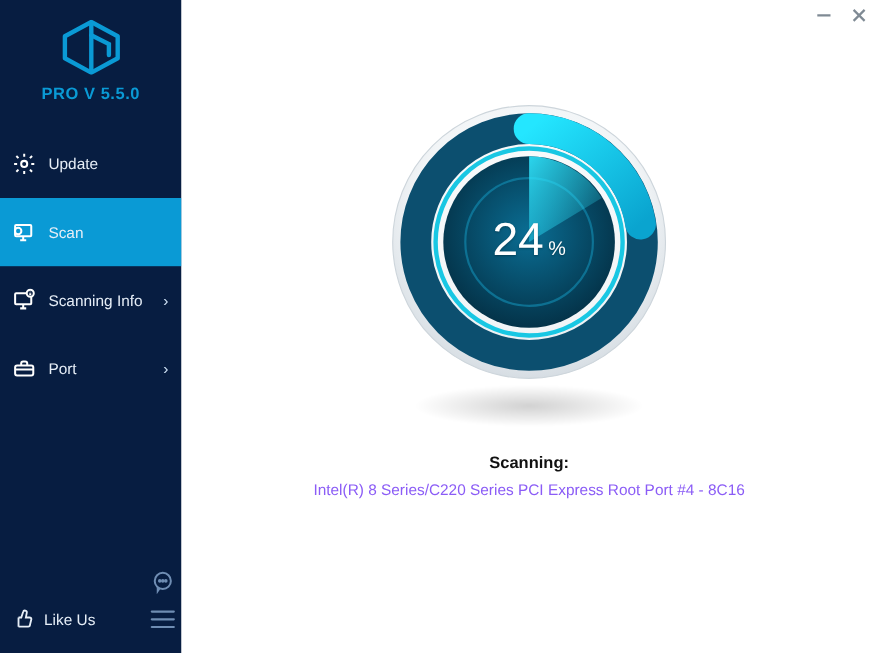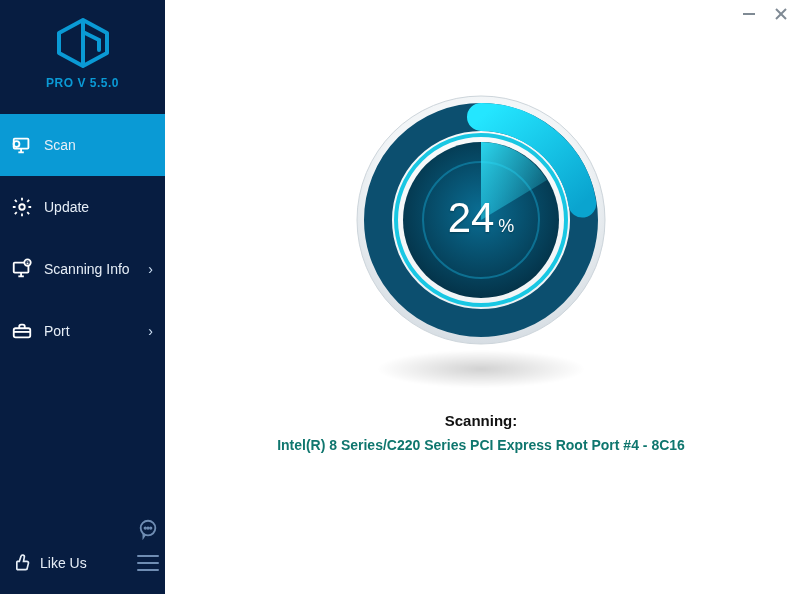--- a/index.html
+++ b/index.html
@@ -21,21 +21,21 @@
   .brand-logo { display: inline-block; }
   .brand-name {
     font-size: 24px;
     font-style: italic;
     font-weight: 600;
     color: #e6eef7;
     margin-top: 2px;
   }
   .brand-version {
     color: #0a9ad5;
-    font-size: 12px;
+    font-size: 15px;
     font-weight: 700;
     margin-top: 4px;
     letter-spacing: .5px;
   }
 
   .nav { margin-top: 14px; flex: 1; }
   .nav-item {
     display: flex;
     align-items: center;
     height: 62px;
@@ -115,21 +115,21 @@
   .pct-val { font-size: 42px; font-weight:500; }
   .pct-sym { font-size: 18px; }
 
   .status {
     margin-top: 62px;
     text-align: center;
   }
   .status-title { font-weight: 700; font-size: 15px; color:#111; }
   .status-detail {
     margin-top: 8px;
-    font-size: 14px; color:#0f766e;font-weight:bold;
+    font-size: 14px; color:#8b5cf6;
   }
 </style>
 </head>
 <body>
 
 <div class="app">
 
   <aside class="sidebar">
 
     <div class="brand">
@@ -138,41 +138,41 @@
           <polygon points="28,2 52,15 52,35 28,48 4,35 4,15" fill="none" stroke="#0a9ad5" stroke-width="4" stroke-linejoin="round"></polygon>
           <polyline points="28,2 28,48" fill="none" stroke="#0a9ad5" stroke-width="4"></polyline>
           <polyline points="28,14 44,22 44,32" fill="none" stroke="#0a9ad5" stroke-width="4" stroke-linecap="round"></polyline>
         </svg>
       </span>
       <div class="brand-version">PRO V 5.5.0</div>
     </div>
 
     <nav class="nav">
 
+      <div class="nav-item">
+        <span class="nav-icon">
+          <svg width="22" height="22" viewBox="0 0 24 24" fill="none" stroke="#fff" stroke-width="2">
+            <circle cx="12" cy="12" r="3"></circle>
+            <path d="M12 2v3M12 19v3M4.2 4.2l2.1 2.1M17.7 17.7l2.1 2.1M2 12h3M19 12h3M4.2 19.8l2.1-2.1M17.7 6.3l2.1-2.1"></path>
+          </svg>
+        </span>
+        <span class="nav-label">Update</span>
+      </div>
+
       <div class="nav-item active">
         <span class="nav-icon">
           <svg width="22" height="22" viewBox="0 0 24 24" fill="none" stroke="#fff" stroke-width="2">
             <rect x="3" y="5" width="16" height="11" rx="1"></rect>
             <line x1="8" y1="20" x2="14" y2="20"></line>
             <line x1="11" y1="16" x2="11" y2="20"></line>
             <circle cx="6" cy="11" r="3.2"></circle>
             <line x1="2.5" y1="14.5" x2="4" y2="13"></line>
           </svg>
         </span>
         <span class="nav-label">Scan</span>
-      </div>
-
-      <div class="nav-item">
-        <span class="nav-icon">
-          <svg width="22" height="22" viewBox="0 0 24 24" fill="none" stroke="#fff" stroke-width="2">
-            <circle cx="12" cy="12" r="3"></circle>
-            <path d="M12 2v3M12 19v3M4.2 4.2l2.1 2.1M17.7 17.7l2.1 2.1M2 12h3M19 12h3M4.2 19.8l2.1-2.1M17.7 6.3l2.1-2.1"></path>
-          </svg>
-        </span>
-        <span class="nav-label">Update</span>
       </div>
 
       <div class="nav-item">
         <span class="nav-icon">
           <svg width="22" height="22" viewBox="0 0 24 24" fill="none" stroke="#fff" stroke-width="2">
             <rect x="3" y="5" width="16" height="11" rx="1"></rect>
             <line x1="8" y1="20" x2="14" y2="20"></line>
             <line x1="11" y1="16" x2="11" y2="20"></line>
             <circle cx="18" cy="5" r="3.5" fill="#071d41"></circle>
             <line x1="18" y1="3.5" x2="18" y2="4"></line>

